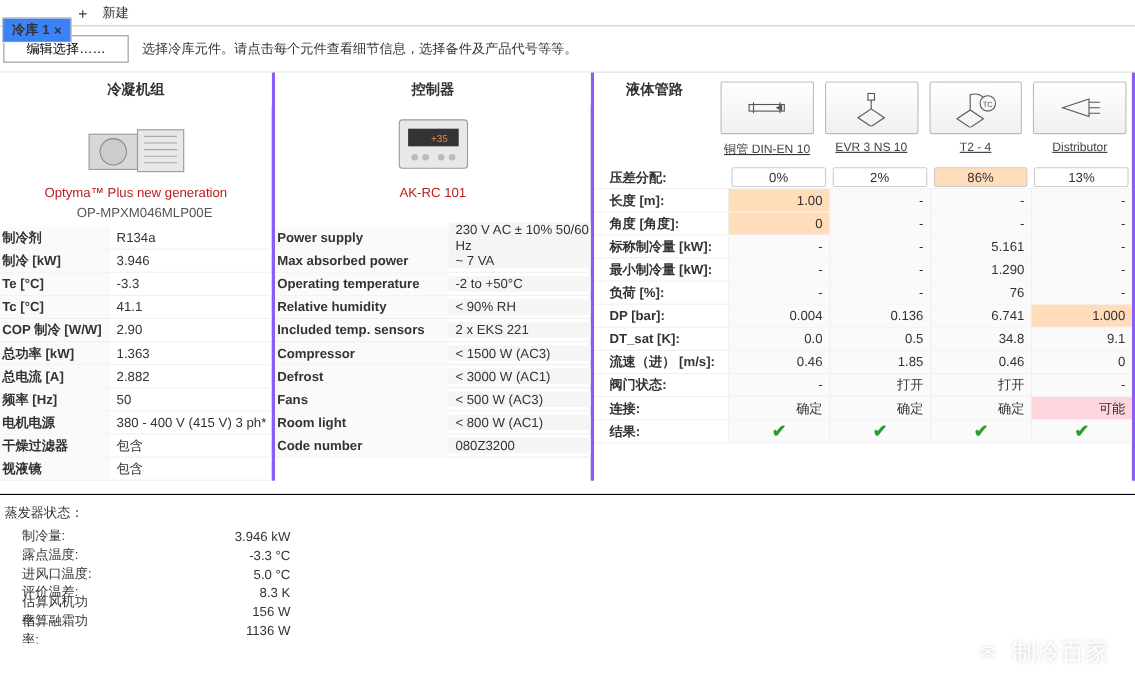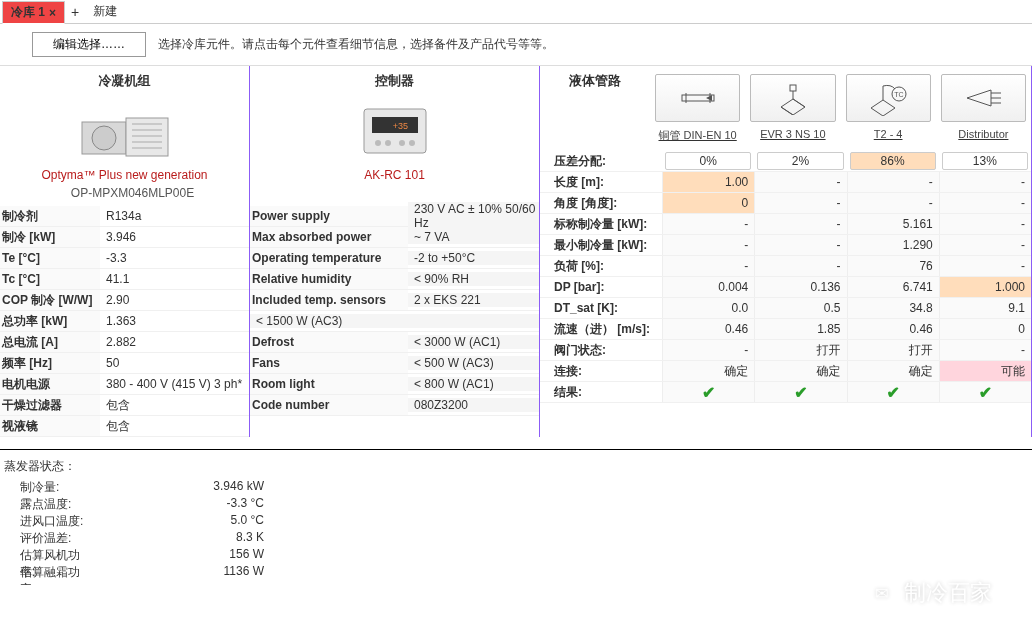--- a/index.html
+++ b/index.html
@@ -1,26 +1,26 @@
 <!DOCTYPE html>
 <html><head>
 <meta charset="utf-8">
 <style>
 * { box-sizing: border-box; margin: 0; padding: 0; }
 body { font-family: "Microsoft YaHei", Arial, sans-serif; font-size: 12px; background: #fff; color: #333; }
 .tabs { display: flex; align-items: center; border-bottom: 1px solid #ccc; height: 24px; padding-left: 2px; }
 .tab { padding: 2px 8px; display: flex; align-items: center; gap: 4px; cursor: pointer; }
-.tab.active { border: 1px solid #ccc; border-bottom-color: #fff; background: #ef4444; position: relative; top: 1px; font-weight: bold; }
+.tab.active { border: 1px solid #ccc; border-bottom-color: #fff; background: #3b82f6; position: relative; top: 16px; font-weight: bold; }
 .tab-close { font-weight: bold; cursor: pointer; }
 .tab-add { font-size: 14px; padding: 0 6px; cursor: pointer; }
-.toolbar { display: flex; align-items: center; gap: 12px; padding: 8px 0 8px 32px; border-bottom: 1px solid #ddd; }
+.toolbar { display: flex; align-items: center; gap: 12px; padding: 8px 0 8px 3px; border-bottom: 1px solid #ddd; }
 .edit-btn { border: 1px solid #999; padding: 3px 20px; background: #fff; cursor: pointer; font-size: 12px; }
 .hint { font-size: 12px; }
 .columns { display: flex; }
-.col { border-right: 1px solid #8b5cf6; }
+.col { border-right: 3px solid #8b5cf6; }
 .col-header { text-align: center; font-weight: bold; padding: 6px 0; background: #fff; font-size: 13px; }
 .col1 { width: 250px; }
 .col2 { width: 290px; flex-shrink: 0; }
 .col3 { flex: 1; overflow-x: auto; }
 .product-img { display: flex; justify-content: center; align-items: center; height: 70px; }
 .product-name { text-align: center; font-size: 12px; padding: 2px 0; color: #b91c1c; }
 .product-code { text-align: center; font-size: 12px; padding: 2px 0 6px; color: #555; margin-left: 16px; }
 .prop-row { display: flex; border-bottom: 1px solid #f0f0f0; height: 21px; align-items: center; }
 .prop-label { width: 100px; font-weight: bold; padding-left: 2px; background: #fafafa; height: 100%; display: flex; align-items: center; }
 .prop-val { flex: 1; padding-left: 6px; }
@@ -36,24 +36,24 @@
 .liquid-label { width: 110px; font-weight: bold; padding-left: 2px; margin-left: 12px; }
 .liquid-cells { flex: 1; display: flex; height: 100%; }
 .liquid-cell { flex: 1; min-width: 84px; text-align: right; padding: 0 6px; border-left: 1px solid #eee; display: flex; align-items: center; justify-content: flex-end; font-size: 12px; background: #fafafa; }
 .liquid-cell.box { border: 1px solid #ccc; margin: 1px 3px; background: #fff; border-radius: 2px; justify-content: center; }
 .liquid-cell.orange { background: #ffddbb; }
 .liquid-cell.pink { background: #ffd5dd; }
 .check { color: #2a9d2a; font-size: 16px; font-weight: bold; }
 .divider { height: 1px; background: #000; margin: 12px 0 4px; }
 .status-section { padding: 4px 4px; font-size: 12px; }
 .status-title { font-weight: normal; padding-bottom: 4px; }
-.status-row { display: flex; height: 17px; align-items: flex-start; }
+.status-row { display: flex; height: 17px; align-items: center; }
 .status-lab { width: 80px; padding-left: 16px; }
 .status-val { width: 180px; text-align: right; }
-.watermark { position: fixed; bottom: 24px; right: 40px; color: #fff; opacity: 0.7; font-size: 22px; display: flex; align-items: center; gap: 8px; text-shadow: 0 0 4px rgba(0,0,0,0.3); }
+.watermark { position: fixed; bottom: 24px; right: 24px; color: #fff; opacity: 0.7; font-size: 22px; display: flex; align-items: center; gap: 8px; text-shadow: 0 0 4px rgba(0,0,0,0.3); }
 .wm-icon { width: 28px; height: 28px; border-radius: 6px; background: rgba(255,255,255,0.4); display: flex; align-items: center; justify-content: center; font-size: 16px; }
 svg { display: block; }
 </style>
 </head>
 <body>
 
 <div class="tabs">
   <div class="tab active">
     <span>冷库 1</span>
     <span class="tab-close">×</span>
@@ -163,20 +163,21 @@
         </div>
         <div class="prop-row">
           <div class="prop-label">Relative humidity</div>
           <div class="prop-val">&lt; 90% RH</div>
         </div>
         <div class="prop-row">
           <div class="prop-label">Included temp. sensors</div>
           <div class="prop-val">2 x EKS 221</div>
         </div>
         <div class="prop-row">
+          <div class="prop-label">Compressor</div>
           <div class="prop-val">&lt; 1500 W (AC3)</div>
         </div>
         <div class="prop-row">
           <div class="prop-label">Defrost</div>
           <div class="prop-val">&lt; 3000 W (AC1)</div>
         </div>
         <div class="prop-row">
           <div class="prop-label">Fans</div>
           <div class="prop-val">&lt; 500 W (AC3)</div>
         </div>

